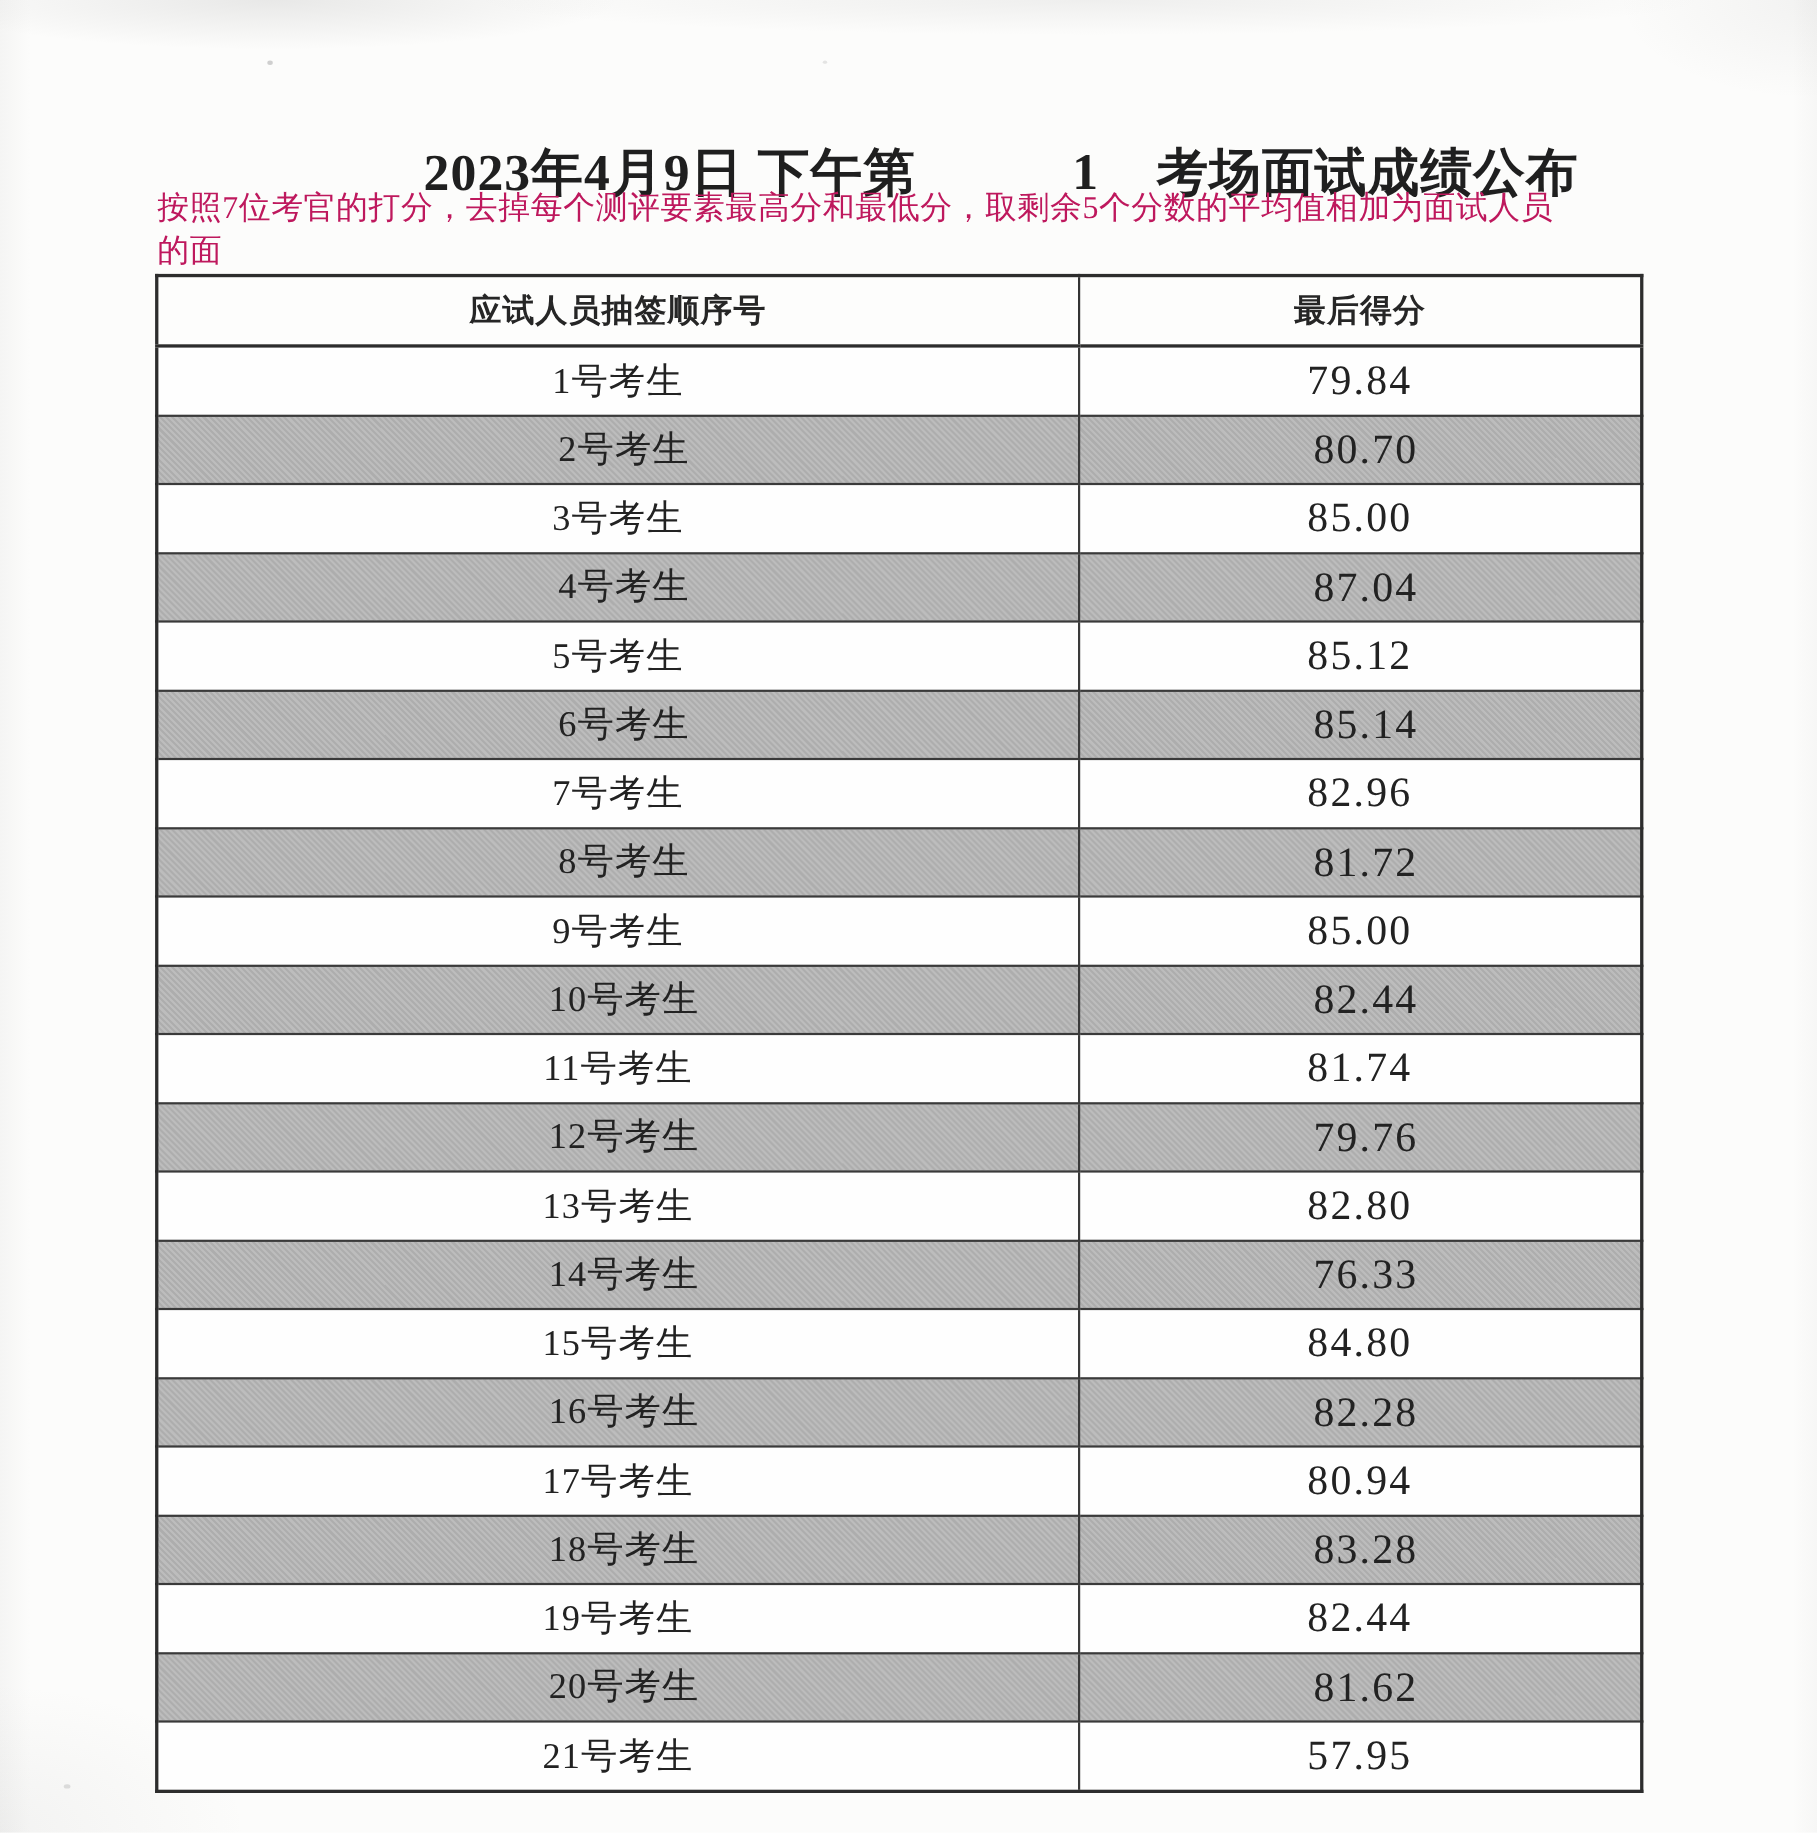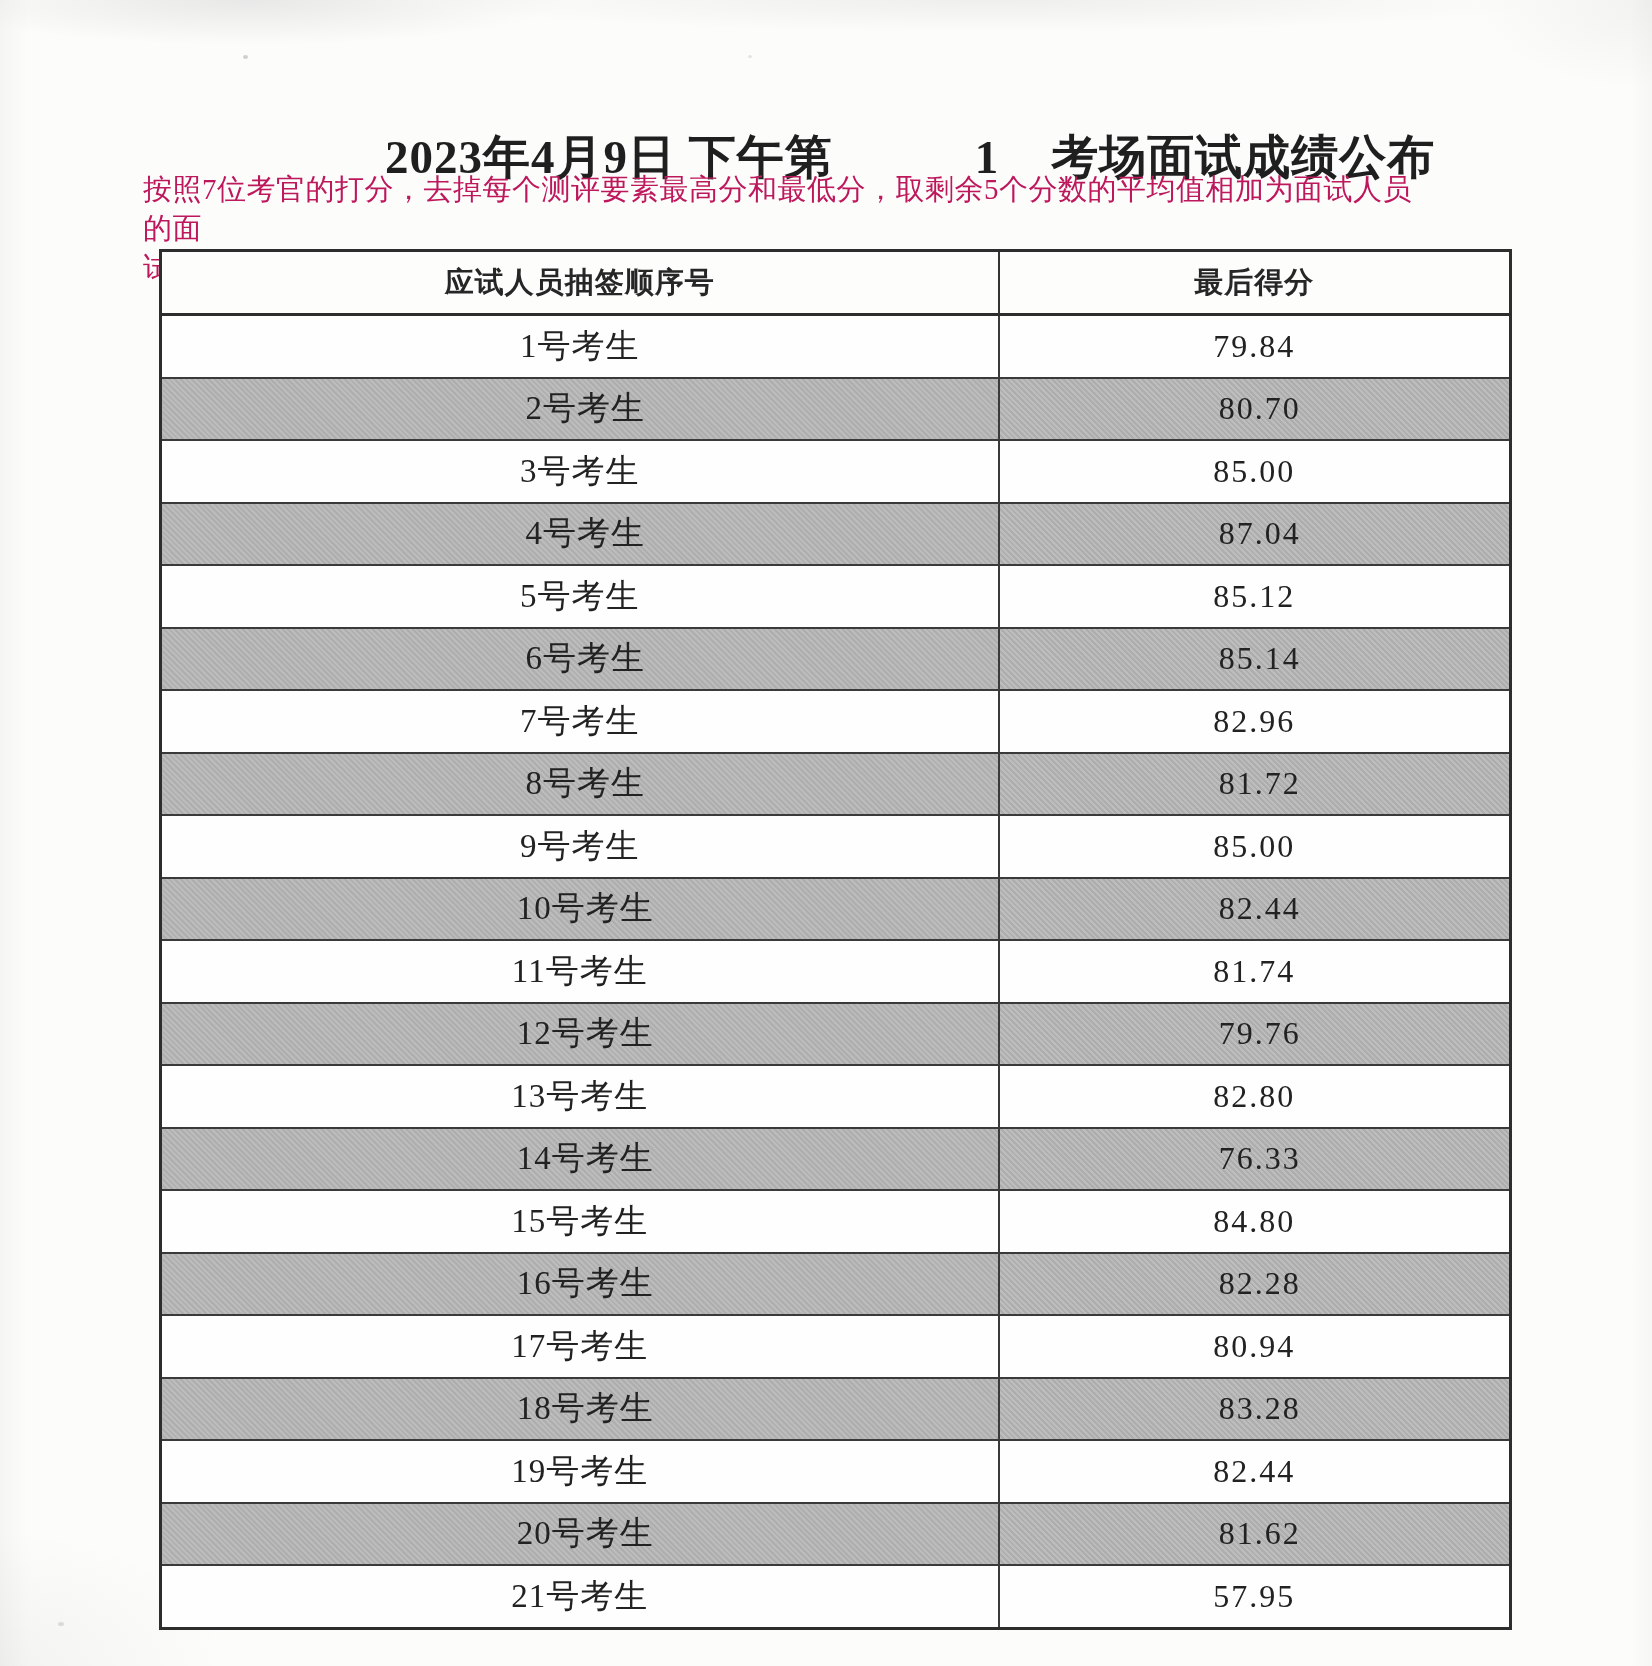--- a/index.html
+++ b/index.html
@@ -29,37 +29,37 @@
   .title .gap-a { display:inline-block; width:142px; }
   .title .gap-b { display:inline-block; width:52px; }
 
   .intro {
     position:absolute; left:143px; top:170px; width:1270px;
     font-size:29px; line-height:39px; color:#be185d;
     letter-spacing:.5px; margin:0;
   }
 
   table.score-table {
-    position:absolute; left:159px; top:249px; width:1350px;
+    position:absolute; left:141px; top:249px; width:1350px;
     border-collapse:collapse; table-layout:fixed;
     background:#fefefe;
     border:3px solid #2d2d2d;
   }
   table.score-table th {
     height:59px; border:2.5px solid #333; border-bottom:3px solid #2d2d2d;
     font-family:"Liberation Sans", sans-serif; font-weight:600;
     font-size:29px; color:#262626; letter-spacing:1px;
     text-align:center; vertical-align:middle; background:#fdfdfc;
   }
   table.score-table td {
     height:58.5px; border:2.5px solid #3a3a3a;
     font-size:33px; color:#222; text-align:center; vertical-align:middle;
     letter-spacing:1px;
   }
-  table.score-table td.score-cell { font-size:32px; letter-spacing:2px;font-family:Liberation Serif, serif; }
+  table.score-table td.score-cell { font-size:38px; letter-spacing:2px;font-family:Liberation Serif, serif; }
   tr.shaded td {
     background-color:#b5b5b5;
     background-image:
       repeating-linear-gradient(45deg, rgba(255,255,255,.10) 0 2px, rgba(0,0,0,.045) 2px 4px);
     padding-left: 12px;
   }
 </style>
 </head>
 <body>
 

